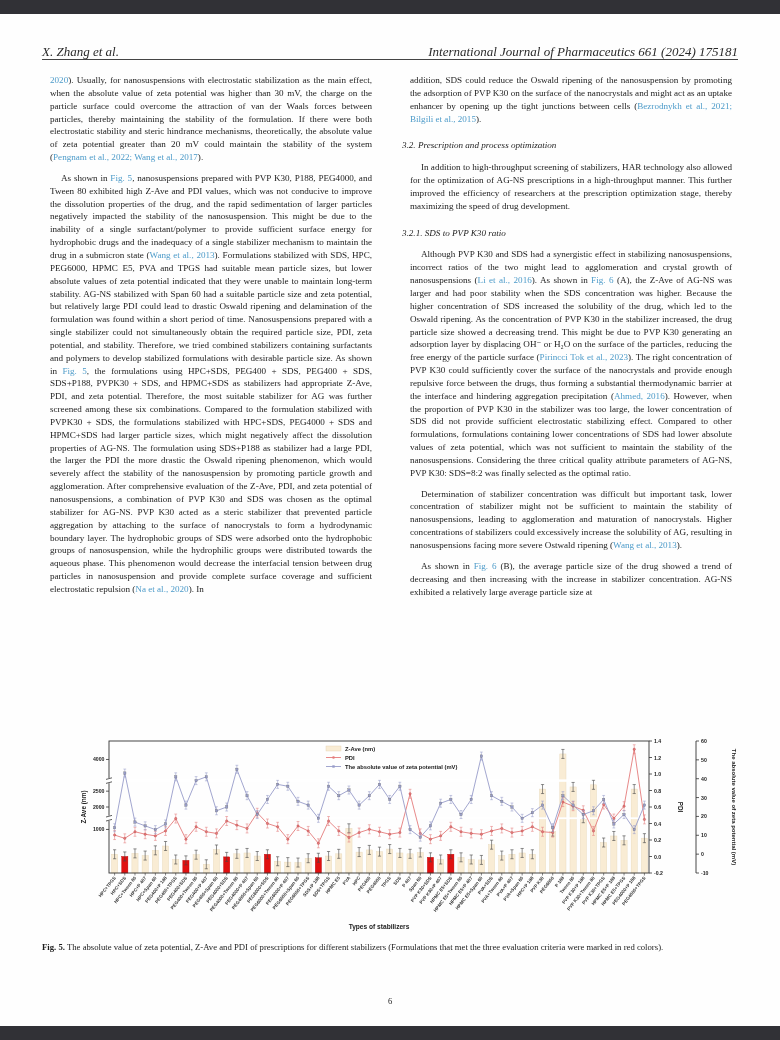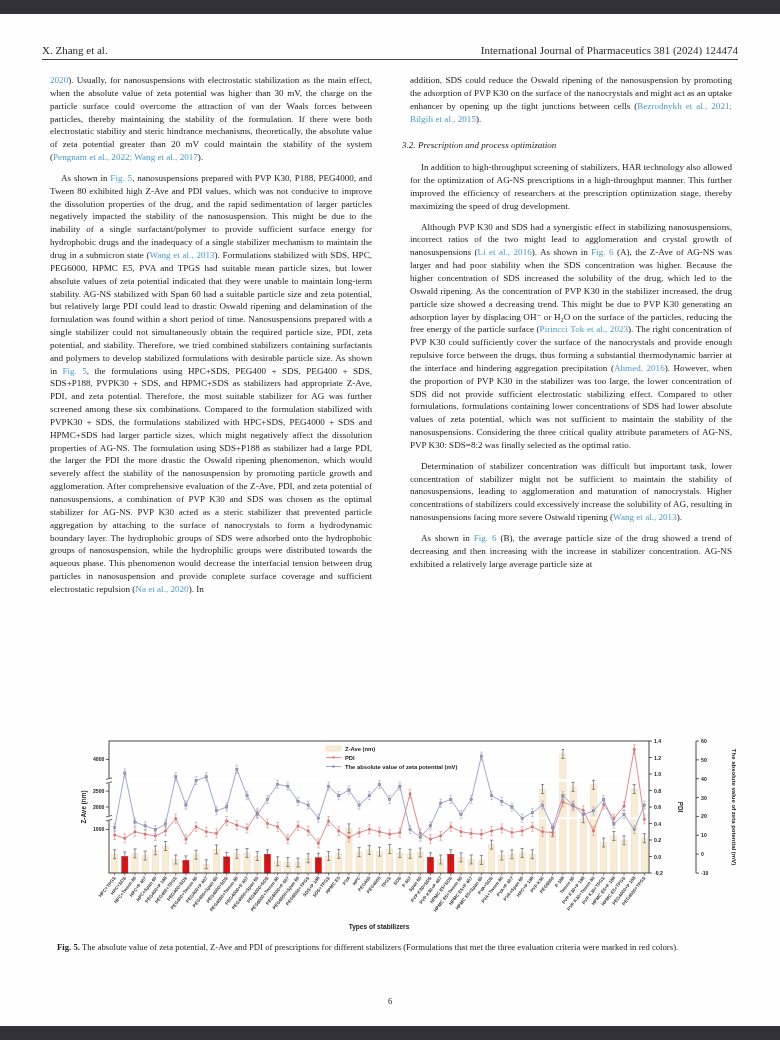--- a/index.html
+++ b/index.html
@@ -2,59 +2,60 @@
 <html><head>
 <meta charset="utf-8">
 <style>
   html,body{margin:0;padding:0;background:#ffffff;}
   .page{position:relative;width:780px;height:1040px;background:#fefefe;overflow:hidden;
         font-family:"Liberation Serif","DejaVu Serif",serif;color:#1c1c1c;}
   .scan-band{position:absolute;left:0;width:780px;height:14px;background:#313136;}
   .scan-band.top{top:0;}
   .scan-band.bottom{bottom:0;}
   .hdr{position:absolute;top:44px;left:42px;right:42px;display:flex;justify-content:space-between;
-       font-size:11px;color:#2a2a2a;}
+       font-style:italic;font-size:13px;color:#2a2a2a;}
   .hdr-rule{position:absolute;top:59px;left:42px;right:42px;border-top:0.8px solid #444;}
   .columns{position:absolute;top:66px;left:42px;width:696px;height:664px;overflow:hidden;}
   .col{position:absolute;top:0;width:338px;height:664px;overflow:hidden;
        font-size:9.1px;line-height:12.85px;text-align:justify;}
   .col-left{left:0;}
   .col-right{left:360px;}
   .col p{margin:8px;}
   .col p.indent{text-indent:11px;}
   .col h3{margin:14px 0 9px 0;font-size:9.1px;font-weight:normal;font-style:italic;}
   .cite{color:#4d9bc9;}
   figure{position:absolute;top:733px;left:64px;width:694px;height:200px;margin:0;}
   .figcap{position:absolute;top:941px;left:42px;width:696px;font-size:8.7px;line-height:12.2px;
           text-align:justify;}
-  .figcap b{font-weight:bold;margin-left:15px;}
+  .figcap b{font-weight:bold;}
   .page-num{position:absolute;top:996px;left:0;width:780px;text-align:center;font-size:8.5px;color:#222;}
   svg text{font-family:"Liberation Sans","DejaVu Sans",sans-serif;}
 </style>
 </head>
 <body>
 
 <div class="page">
   <div class="scan-band top"></div>
 
   <div class="hdr">
     <span>X. Zhang et al.</span>
-    <span>International Journal of Pharmaceutics 381 (2024) 124474</span>
+    <span>International Journal of Pharmaceutics 661 (2024) 175181</span>
   </div>
   <div class="hdr-rule"></div>
 
   <div class="columns">
     <div class="col col-left" id="col-left">
         <p><span class="cite">2020</span><span>). Usually, for nanosuspensions with electrostatic stabilization as the main effect, when the absolute value of zeta potential was higher than 30 mV, the charge on the particle surface could overcome the attraction of van der Waals forces between particles, thereby maintaining the stability of the formulation. If there were both electrostatic stability and steric hindrance mechanisms, theoretically, the absolute value of zeta potential greater than 20 mV could maintain the stability of the system (</span><span class="cite">Pengnam et al., 2022; Wang et al., 2017</span><span>).</span></p>
         <p class="indent"><span>As shown in </span><span class="cite">Fig. 5</span><span>, nanosuspensions prepared with PVP K30, P188, PEG4000, and Tween 80 exhibited high Z-Ave and PDI values, which was not conducive to improve the dissolution properties of the drug, and the rapid sedimentation of larger particles negatively impacted the stability of the nanosuspension. This might be due to the inability of a single surfactant/polymer to provide sufficient surface energy for hydrophobic drugs and the inadequacy of a single stabilizer mechanism to maintain the drug in a submicron state (</span><span class="cite">Wang et al., 2013</span><span>). Formulations stabilized with SDS, HPC, PEG6000, HPMC E5, PVA and TPGS had suitable mean particle sizes, but lower absolute values of zeta potential indicated that they were unable to maintain long-term stability. AG-NS stabilized with Span 60 had a suitable particle size and zeta potential, but relatively large PDI could lead to drastic Oswald ripening and delamination of the formulation was found within a short period of time. Nanosuspensions prepared with a single stabilizer could not simultaneously obtain the required particle size, PDI, zeta potential, and stability. Therefore, we tried combined stabilizers containing surfactants and polymers to develop stabilized formulations with desirable particle size. As shown in </span><span class="cite">Fig. 5</span><span>, the formulations using HPC+SDS, PEG400 + SDS, PEG400 + SDS, SDS+P188, PVPK30 + SDS, and HPMC+SDS as stabilizers had appropriate Z-Ave, PDI, and zeta potential. Therefore, the most suitable stabilizer for AG was further screened among these six combinations. Compared to the formulation stabilized with PVPK30 + SDS, the formulations stabilized with HPC+SDS, PEG4000 + SDS and HPMC+SDS had larger particle sizes, which might negatively affect the dissolution properties of AG-NS. The formulation using SDS+P188 as stabilizer had a large PDI, the larger the PDI the more drastic the Oswald ripening phenomenon, which would severely affect the stability of the nanosuspension by promoting particle growth and agglomeration. After comprehensive evaluation of the Z-Ave, PDI, and zeta potential of nanosuspensions, a combination of PVP K30 and SDS was chosen as the optimal stabilizer for AG-NS. PVP K30 acted as a steric stabilizer that prevented particle aggregation by attaching to the surface of nanocrystals to form a hydrodynamic boundary layer. The hydrophobic groups of SDS were adsorbed onto the hydrophobic groups of nanosuspension, while the hydrophilic groups were distributed towards the aqueous phase. This phenomenon would decrease the interfacial tension between drug particles in nanosuspension and provide complete surface coverage and sufficient electrostatic repulsion (</span><span class="cite">Na et al., 2020</span><span>). In</span></p>
       </div>
     <div class="col col-right" id="col-right">
         <p><span>addition, SDS could reduce the Oswald ripening of the nanosuspension by promoting the adsorption of PVP K30 on the surface of the nanocrystals and might act as an uptake enhancer by opening up the tight junctions between cells (</span><span class="cite">Bezrodnykh et al., 2021; Bilgili et al., 2015</span><span>).</span></p>
         <h3><span>3.2. Prescription and process optimization</span></h3>
         <p class="indent"><span>In addition to high-throughput screening of stabilizers, HAR technology also allowed for the optimization of AG-NS prescriptions in a high-throughput manner. This further improved the efficiency of researchers at the prescription optimization stage, thereby maximizing the speed of drug development.</span></p>
+        <h3><span>3.2.1. SDS to PVP K30 ratio</span></h3>
         <p class="indent"><span>Although PVP K30 and SDS had a synergistic effect in stabilizing nanosuspensions, incorrect ratios of the two might lead to agglomeration and crystal growth of nanosuspensions (</span><span class="cite">Li et al., 2016</span><span>). As shown in </span><span class="cite">Fig. 6</span><span> (A), the Z-Ave of AG-NS was larger and had poor stability when the SDS concentration was higher. Because the higher concentration of SDS increased the solubility of the drug, which led to the Oswald ripening. As the concentration of PVP K30 in the stabilizer increased, the drug particle size showed a decreasing trend. This might be due to PVP K30 generating an adsorption layer by displacing OH⁻ or H₂O on the surface of the particles, reducing the free energy of the particle surface (</span><span class="cite">Pirincci Tok et al., 2023</span><span>). The right concentration of PVP K30 could sufficiently cover the surface of the nanocrystals and provide enough repulsive force between the drugs, thus forming a substantial thermodynamic barrier at the interface and hindering aggregation precipitation (</span><span class="cite">Ahmed, 2016</span><span>). However, when the proportion of PVP K30 in the stabilizer was too large, the lower concentration of SDS did not provide sufficient electrostatic stabilizing effect. Compared to other formulations, formulations containing lower concentrations of SDS had lower absolute values of zeta potential, which was not sufficient to maintain the stability of the nanosuspensions. Considering the three critical quality attribute parameters of AG-NS, PVP K30: SDS=8:2 was finally selected as the optimal ratio.</span></p>
         <p class="indent"><span>Determination of stabilizer concentration was difficult but important task, lower concentration of stabilizer might not be sufficient to maintain the stability of nanosuspensions, leading to agglomeration and maturation of nanocrystals. Higher concentrations of stabilizers could excessively increase the solubility of AG, resulting in nanosuspensions facing more severe Ostwald ripening (</span><span class="cite">Wang et al., 2013</span><span>).</span></p>
         <p class="indent"><span>As shown in </span><span class="cite">Fig. 6</span><span> (B), the average particle size of the drug showed a trend of decreasing and then increasing with the increase in stabilizer concentration. AG-NS exhibited a relatively large average particle size at</span></p>
       </div>
   </div>
 
   <figure>
     <div id="chart"><svg viewBox="0 0 694 200" width="694" height="200">
           <g>
             <rect x="47.50377358490566" y="121.2692" width="6.2" height="18.730800000000002" fill="#f9ecd4" stroke="#e7d6b6" stroke-width="0.4"></rect>

